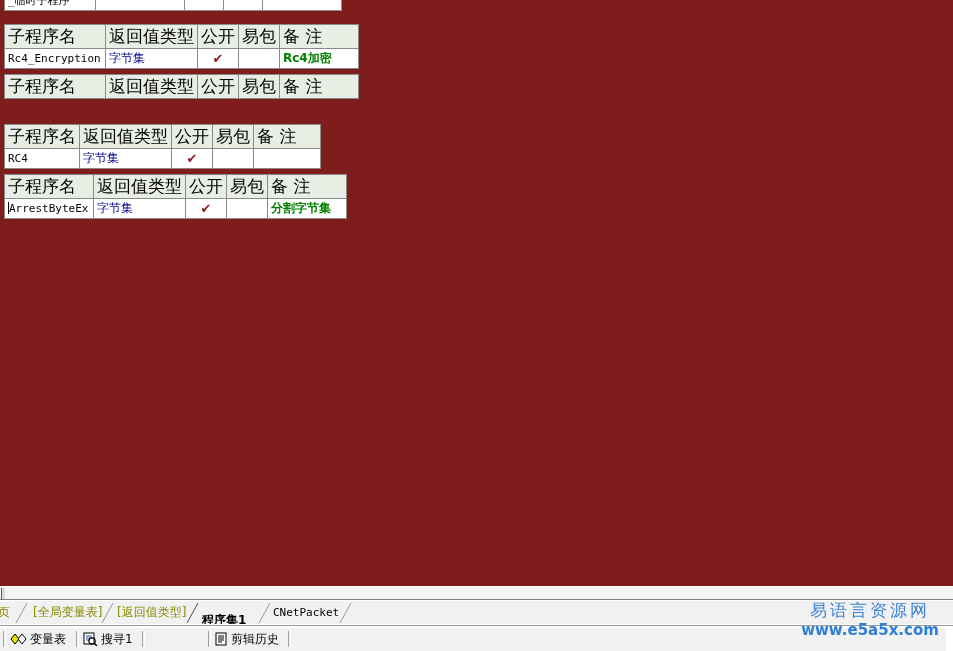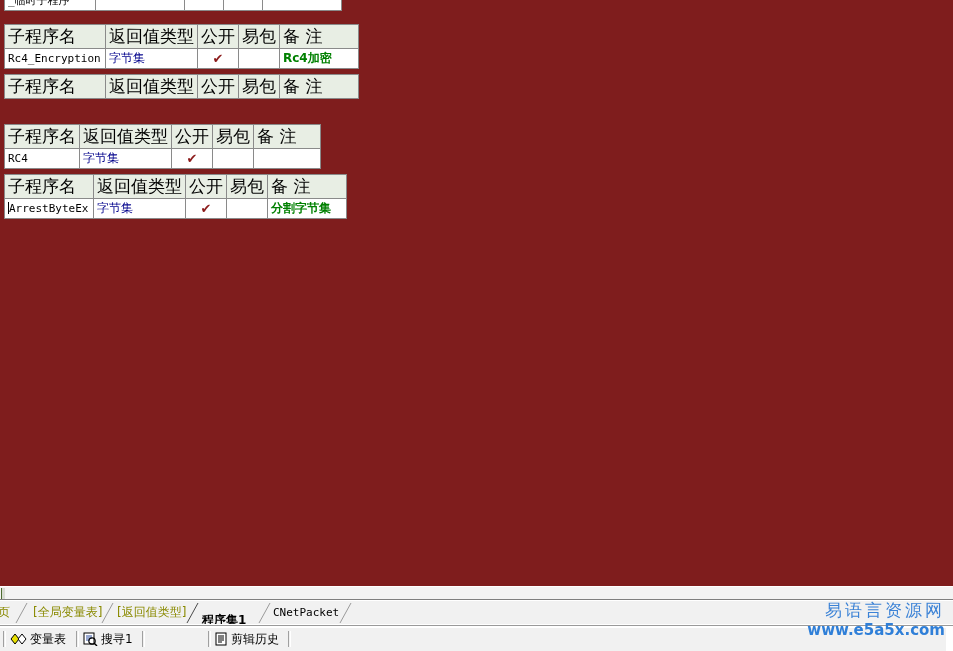--- a/index.html
+++ b/index.html
@@ -187,21 +187,21 @@
     border-right: 1px solid #ffffff;
   }
   .tb-label { font-size: 12px; }
 
   
   #watermark {
     position: absolute;
     right: 8px;
     top: 600px;
     width: 150px;
-    text-align: right;
+    text-align: center;
     pointer-events: none;
   }
   #watermark-cn {
     font-family: "DejaVu Serif", "Liberation Serif", serif;
     font-size: 17px;
     color: #3b82d6;
     letter-spacing: 3px;
     line-height: 20px;
     white-space: nowrap;
   }

